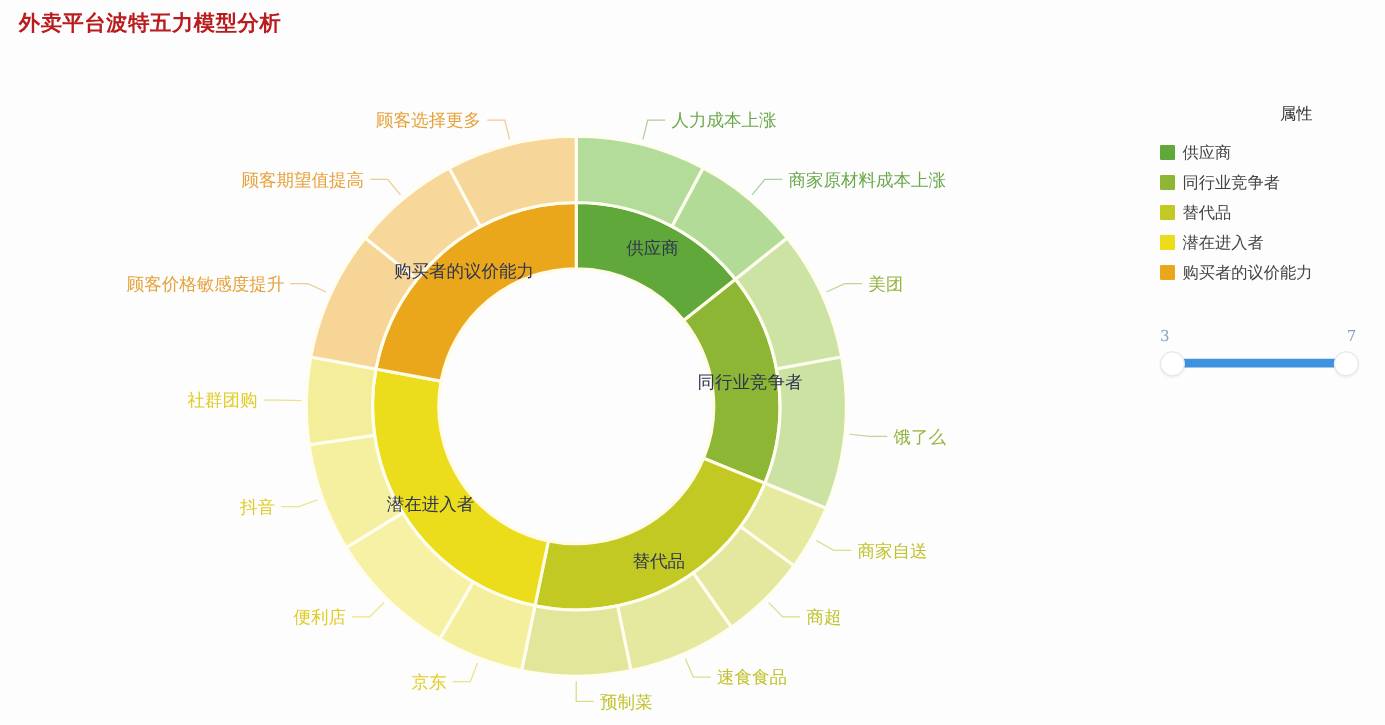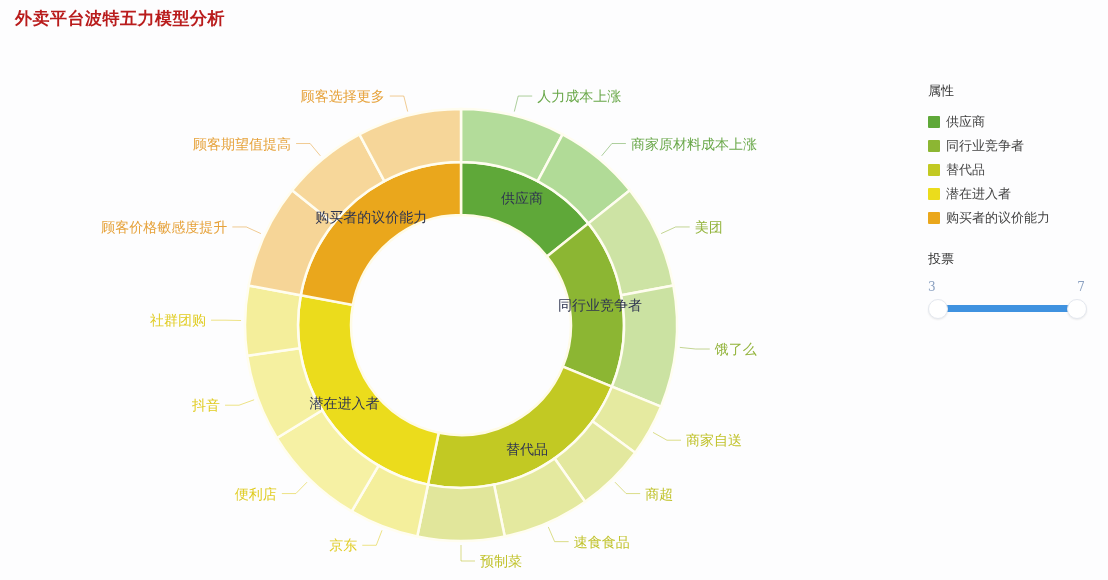--- a/index.html
+++ b/index.html
@@ -1,21 +1,21 @@
 <!DOCTYPE html>
 <html><head>
 <meta charset="utf-8">
 <style>
   html, body { margin:0; padding:0; }
   body { width:1108px; height:580px; background:#f7f8fc; font-family:"DejaVu Sans", sans-serif; position:relative; overflow:hidden; }
   .panel { position:absolute; left:0; top:0; width:1108px; height:580px; background:#fdfdfe; }
   .title { position:absolute; left:15px; top:7px; font-size:17px; font-weight:bold; color:#b91c1c; letter-spacing:0.5px; }
   svg.chart { position:absolute; left:0; top:0; }
   .legend { position:absolute; left:928px; top:82px; }
-  .legend-title { font-size:13px; color:#333; margin-bottom:10px; }
+  .legend-title { font-size:13px; color:#333; margin-bottom:10px;text-align:right; }
   .legend-item { display:flex; align-items:center; height:24px; font-size:13px; color:#444; cursor:pointer; }
   .swatch { width:12px; height:12px; margin-right:6px; border-radius:1px; }
   .slider-block { position:absolute; left:928px; top:250px; width:165px; }
   .slider-title { font-size:13px; color:#333; }
   .slider-vals { position:relative; height:16px; margin-top:12px; font-size:12px; color:#8aa0c0; font-family:"DejaVu Serif", serif; }
   .slider-vals .min { position:absolute; left:0; top:0; }
   .slider-vals .max { position:absolute; right:8px; top:0; }
   .slider-track { position:relative; height:20px; margin-top:2px; }
   .slider-fill { position:absolute; left:18px; right:18px; top:7px; height:7px; background:#3f92e0; }
   .knob { position:absolute; top:1px; width:18px; height:18px; border-radius:50%; background:#fff; border:1px solid #e4e8ef; box-shadow:0 1px 2px rgba(0,0,0,0.08); cursor:grab; }
@@ -114,21 +114,20 @@
         <span>潜在进入者</span>
       </div>
       <div class="legend-item">
         <span class="swatch" style="background: rgb(234, 167, 28);"></span>
         <span>购买者的议价能力</span>
       </div>
     </div>
 </div>
 
 <div class="slider-block">
-  <div class="slider-title">投票</div>
   <div class="slider-vals">
     <span class="min">3</span>
     <span class="max">7</span>
   </div>
   <div class="slider-track">
     <div class="slider-fill" style="background: rgb(63, 146, 224);"></div>
     <div class="knob left"></div>
     <div class="knob right"></div>
   </div>
 </div>

